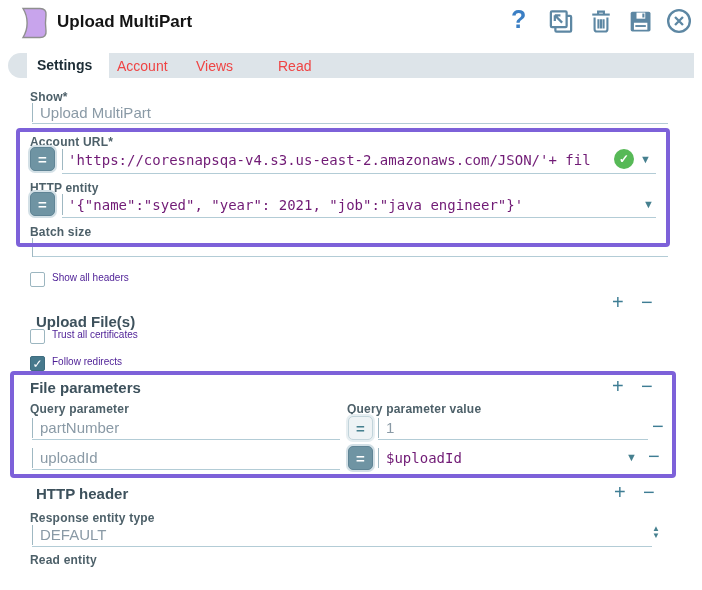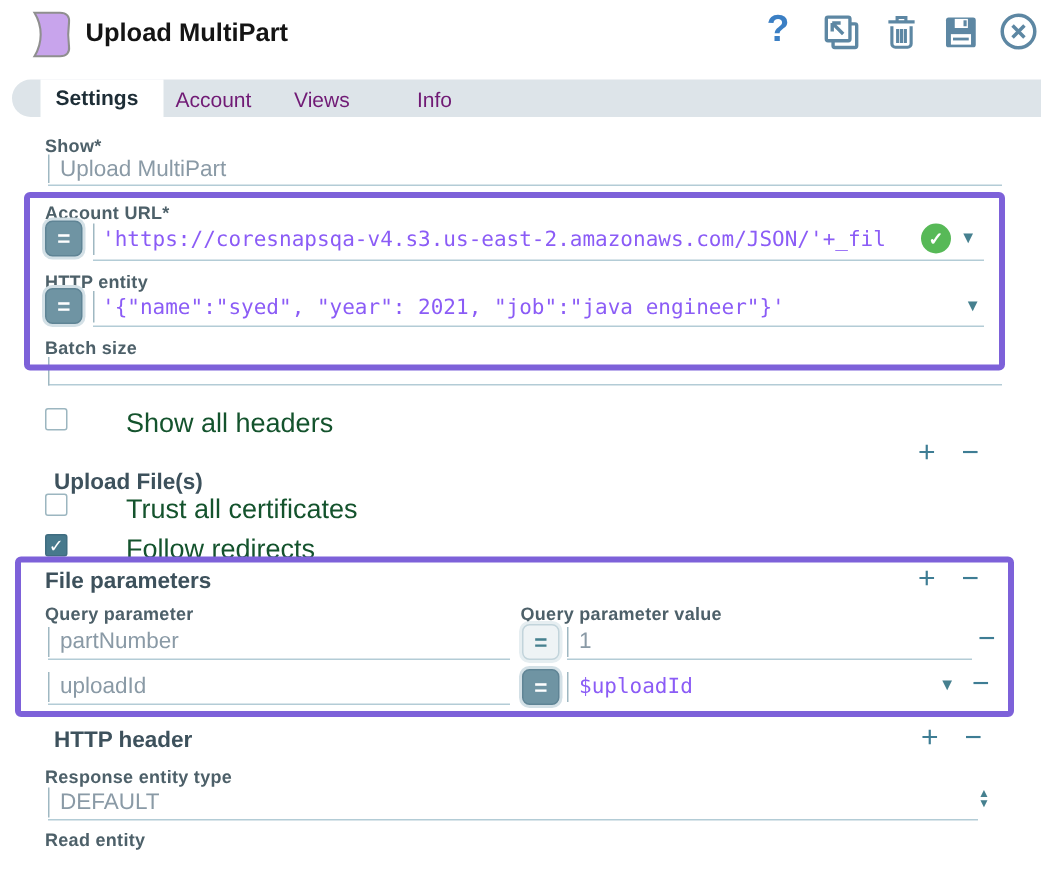--- a/index.html
+++ b/index.html
@@ -8,37 +8,37 @@
   .abs { position:absolute; }
 
   
   .title { font-size:17px; font-weight:bold; color:#141414; }
   .help-glyph { font-size:25px; font-weight:bold; color:#3b7fc4; cursor:pointer; }
   .hicon { cursor:pointer; }
 
   
   .tabbar { background:#dde4e9; border-radius:13px 0 0 13px; }
   .tab-active-bg { background:#ffffff; }
-  .tab { font-size:14px; color:#701a75; cursor:pointer; }
+  .tab { font-size:14px; color:#ef4444; cursor:pointer; }
   .tab.active { font-weight:bold; color:#1d2d36; }
 
   
   .lbl { font-size:12px; font-weight:bold; color:#4d6069; letter-spacing:.2px; }
   .val { font-size:15px; color:#8a9aa6; white-space:nowrap; }
-  .mono { font-family:"DejaVu Sans Mono", monospace; font-size:14px; color:#8b5cf6; white-space:nowrap; overflow:hidden; }
+  .mono { font-family:"DejaVu Sans Mono", monospace; font-size:14px; color:#701a75; white-space:nowrap; overflow:hidden; }
   .underline { border-bottom:1px solid #b3ccd6; height:0; }
   .tick { border-left:1px solid #9fb8c2; width:0; }
   .eq { width:25px; height:24px; border-radius:5px; display:flex; align-items:center; justify-content:center;
         font-size:15px; font-weight:bold; cursor:pointer; }
   .eq.on  { background:#6f94a3; color:#fff; border:1px solid #5f8495; box-shadow:0 0 0 2px #d3e0e6; }
   .eq.off { background:#eef3f5; color:#46808f; border:1px solid #c2d4db; box-shadow:0 0 0 2px #e6eef1; }
   .cb { width:15px; height:15px; border:1px solid #9cb6c0; border-radius:2px; background:#fff; cursor:pointer;
         display:flex; align-items:center; justify-content:center; font-size:12px; color:#fff; }
   .cb.checked { background:#47798c; border-color:#3f6d80; }
-  .cb-label { font-size:18px; color:#14532d;margin-left:32px; }
+  .cb-label { font-size:10px; color:#4c1d95; }
   .section-title { font-size:15px; font-weight:bold; color:#3d515c; }
   .pm { font-size:20px; color:#3e7d94; cursor:pointer; line-height:16px; }
   .dd { font-size:11px; color:#46808f; cursor:pointer; }
   .purple-box { border:4px solid #7d61d9; border-radius:4px; z-index:3; pointer-events:none; }
   .badge { width:20px; height:20px; border-radius:50%; background:#57b957; color:#fff; font-size:12px; font-weight:bold;
            display:flex; align-items:center; justify-content:center; z-index:2; }
   .spinner { display:flex; flex-direction:column; align-items:center; line-height:7px; font-size:8px; color:#46808f; cursor:pointer; }
 </style>
 </head>
 <body>
@@ -82,21 +82,21 @@
       <circle cx="12" cy="12" r="9.3"></circle>
       <path d="M8.6 8.6 L15.4 15.4 M15.4 8.6 L8.6 15.4"></path>
     </g>
   </svg>
 
   <div class="abs tabbar" style="left:8px; top:53px; width:686px; height:25px;"></div>
   <div class="abs tab-active-bg" style="left:27px; top:53px; width:82px; height:25px;"></div>
   <div class="abs tab active" style="left:37px; top:57px;">Settings</div>
   <div class="abs tab" style="left:117px; top:58px;">Account</div>
   <div class="abs tab" style="left:196px; top:58px;">Views</div>
-  <div class="abs tab" style="left:278px; top:58px;">Info</div>
+  <div class="abs tab" style="left:278px; top:58px;">Read</div>
 
   <div class="abs lbl" style="left:30px; top:90px;">Show*</div>
   <div class="abs tick" style="left:32px; top:103px; height:19px;"></div>
   <div class="abs val" style="left:40px; top:104px;">Upload MultiPart</div>
   <div class="abs underline" style="left:32px; top:123px; width:636px;"></div>
 
   <div class="abs purple-box" style="left:16px; top:128px; width:654px; height:119px;"></div>
 
   <div class="abs lbl" style="left:30px; top:135px;">Account URL*</div>
   <div class="abs eq on" style="left:30px; top:147px;">=</div>

